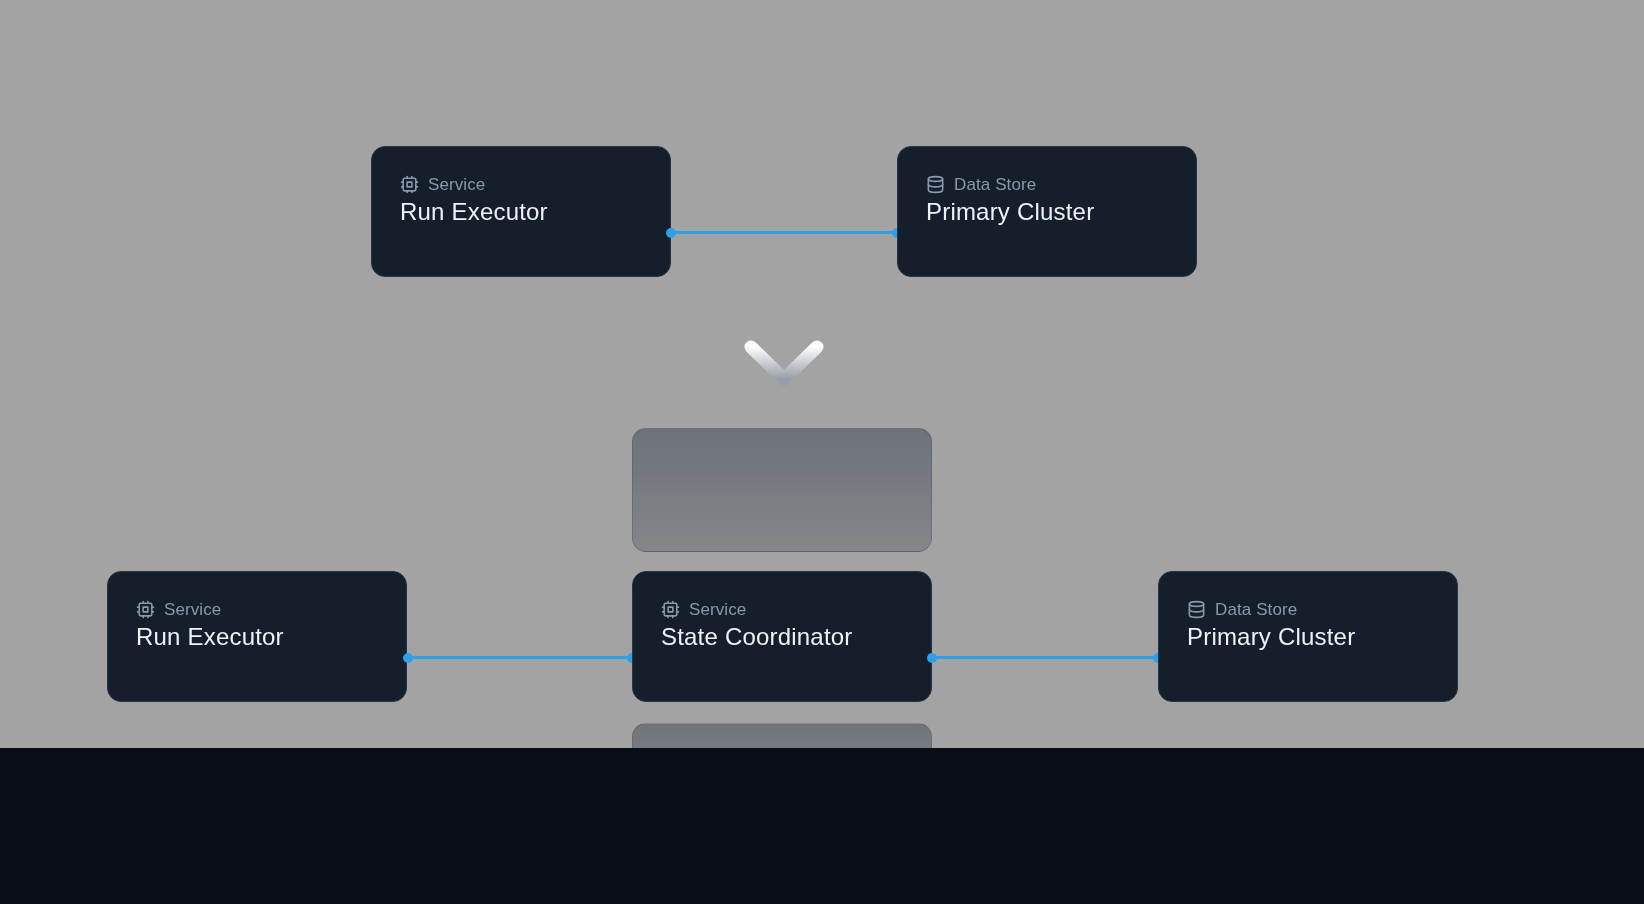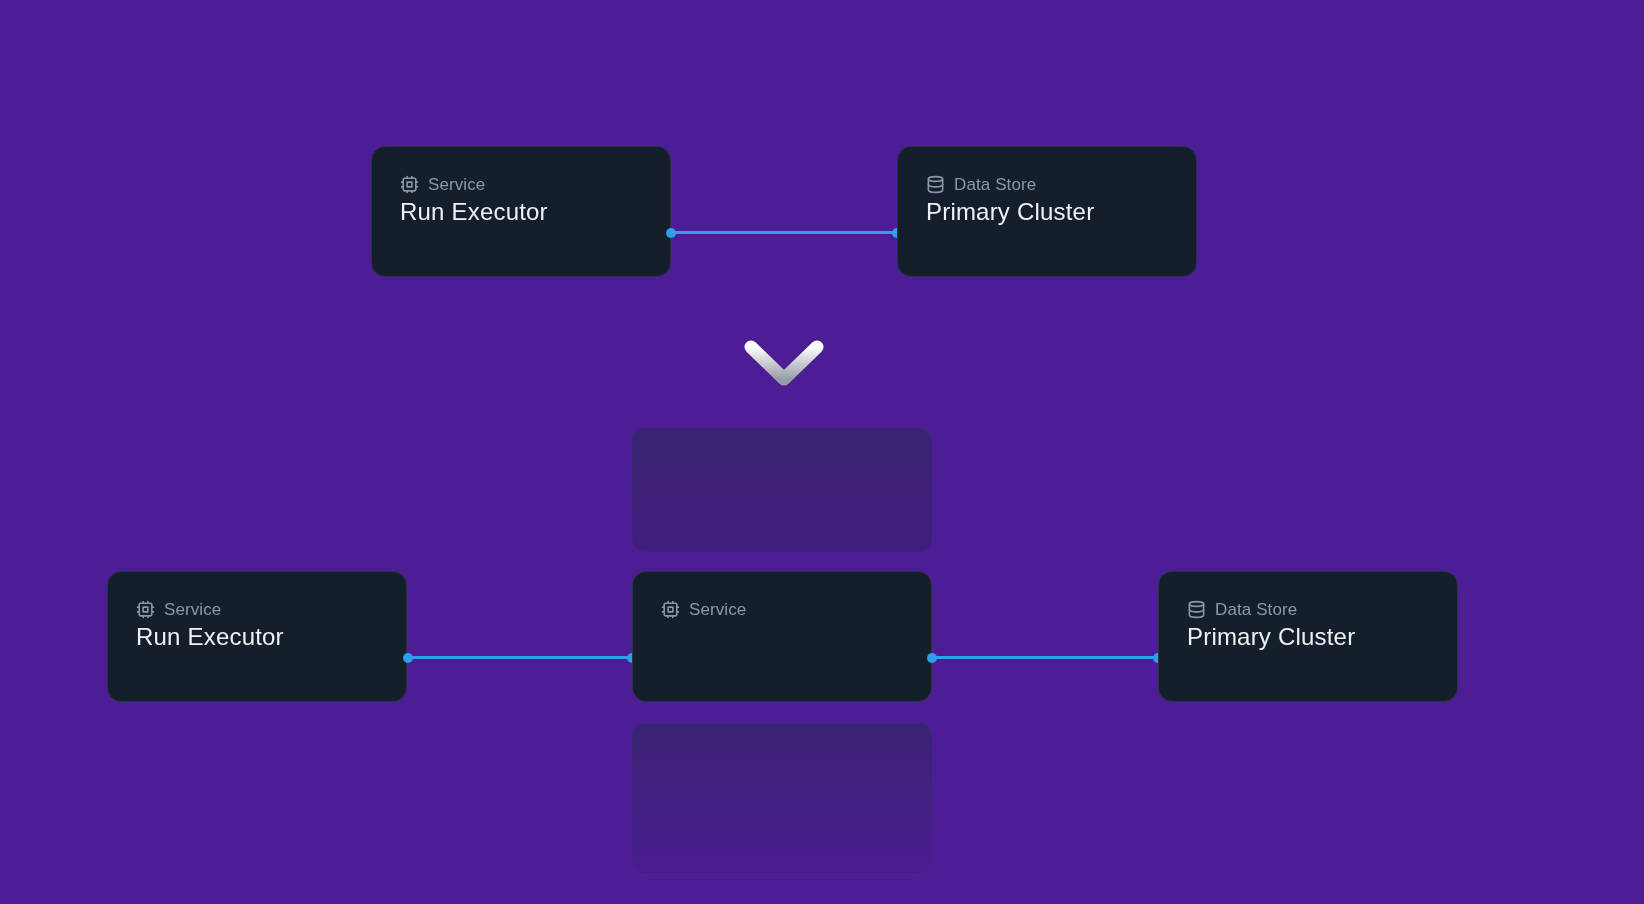--- a/index.html
+++ b/index.html
@@ -2,22 +2,22 @@
 <html><head>
 <meta charset="utf-8">
 <style>
   * { margin: 0; padding: 0; box-sizing: border-box; }
   html, body { background: #0a0e17; }
   body { font-family: "Liberation Sans", "DejaVu Sans", sans-serif; }
 
   .canvas {
     position: relative;
     width: 1644px;
-    height: 904px;
-    background: #4c1d95;
+    height: 748px;
+    background: #a3a3a3;
     overflow: hidden;
   }
 
   .card {
     position: absolute;
     width: 300px;
     height: 131px;
     background: #151f2c;
     border: 1px solid #273445;
     border-radius: 14px;
@@ -174,20 +174,21 @@
     <div class="card-label-row">
       <span class="icon">
         <svg viewBox="0 0 24 24" fill="none" stroke="currentColor" stroke-width="2" stroke-linecap="round" stroke-linejoin="round">
           <rect x="4" y="4" width="16" height="16" rx="2"></rect>
             <rect x="9" y="9" width="6" height="6"></rect>
           <path d="M15 2v2M15 20v2M2 15h2M2 9h2M20 15h2M20 9h2M9 2v2M9 20v2"></path>
         </svg>
       </span>
       <span class="type-label">Service</span>
     </div>
+    <div class="card-title">State Coordinator</div>
   </div>
 
   <div class="connector" style="left:932px; top:656px; width:226px;"></div>
   <div class="dot" style="left:927px; top:653px;"></div>
   <div class="dot" style="left:1153px; top:653px;"></div>
 
   <div class="card" style="left:1158px; top:571px;">
     <div class="card-label-row">
       <span class="icon">
         <svg viewBox="0 0 24 24" fill="none" stroke="currentColor" stroke-width="2" stroke-linecap="round" stroke-linejoin="round">

